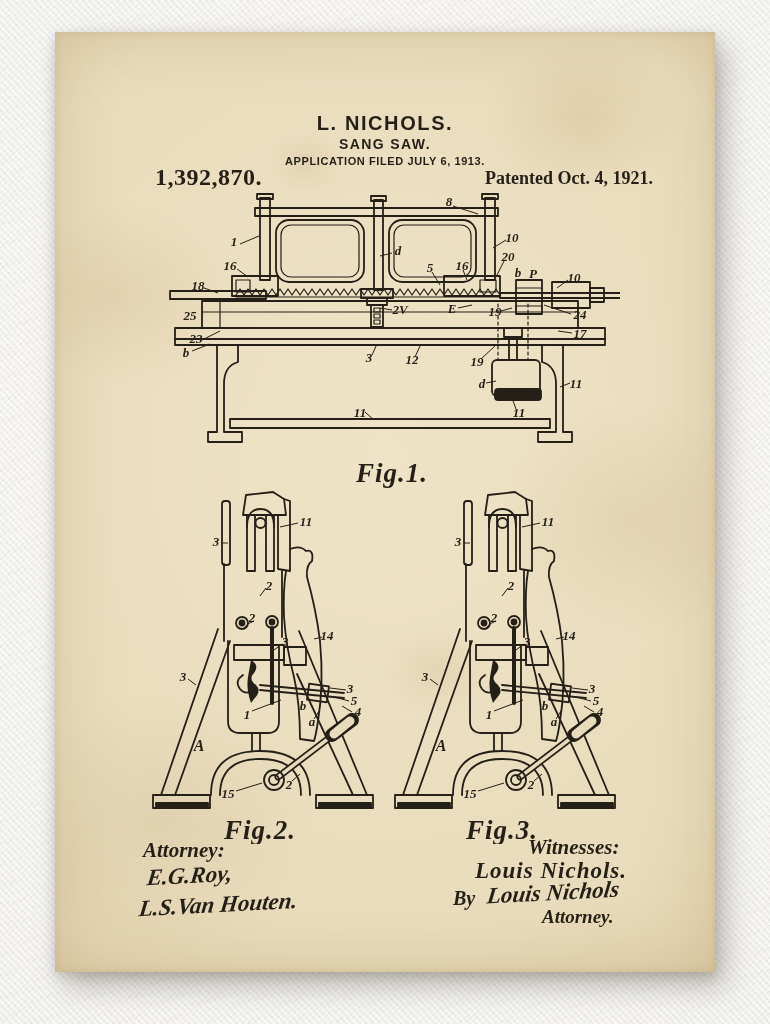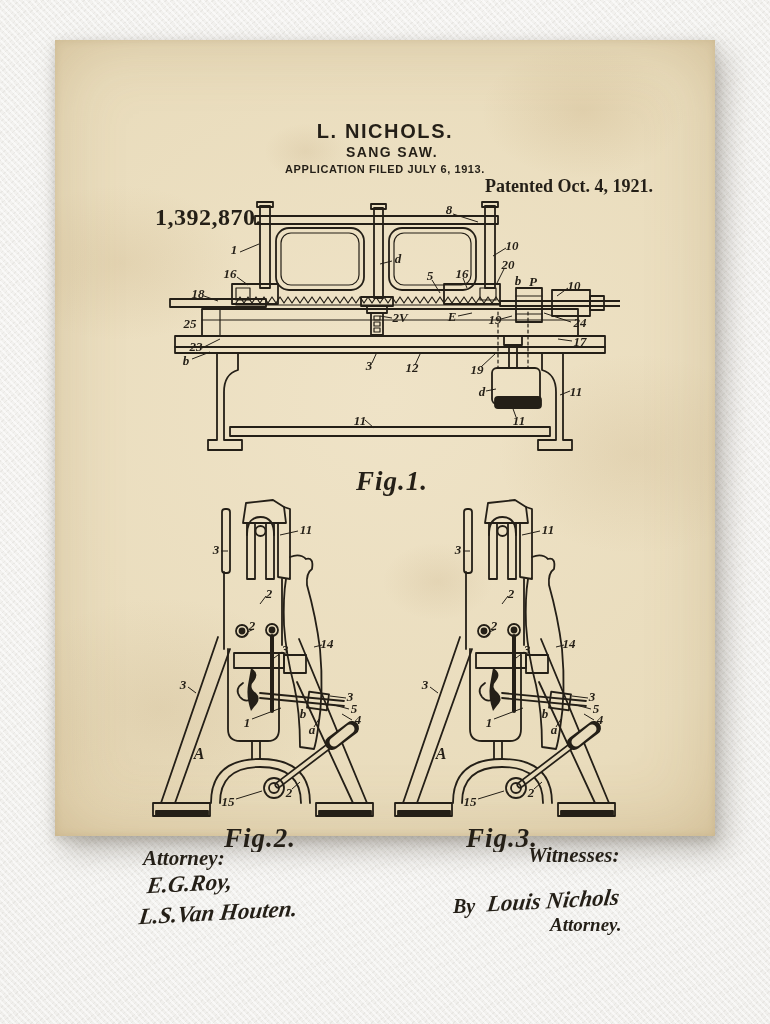--- a/index.html
+++ b/index.html
@@ -6,38 +6,38 @@
   body{
     width:770px;height:1024px;position:relative;overflow:hidden;
     background-color:#f3f2ef;
     background-image:
       repeating-linear-gradient(47deg, rgba(255,255,255,.55) 0 2px, rgba(0,0,0,0) 2px 5px),
       repeating-linear-gradient(-43deg, rgba(216,214,209,.35) 0 1px, rgba(0,0,0,0) 1px 4px),
       radial-gradient(140% 120% at 50% 40%, #f6f5f3 0%, #efeeeb 70%, #e8e7e3 100%);
     font-family:"Liberation Serif", serif;
   }
   .poster{
-    position:absolute;left:55px;top:40px;width:660px;height:796px;
+    position:absolute;left:55px;top:32px;width:660px;height:940px;
     background-color:#e9dcbc;
     background-image:
       radial-gradient(22% 12% at 80% 9%, rgba(171,134,78,.16), transparent 70%),
       radial-gradient(26% 14% at 10% 28%, rgba(168,132,76,.13), transparent 70%),
       radial-gradient(30% 18% at 88% 52%, rgba(160,124,70,.12), transparent 70%),
       radial-gradient(34% 20% at 16% 84%, rgba(150,115,64,.11), transparent 70%),
       radial-gradient(12% 7% at 58% 68%, rgba(150,112,60,.10), transparent 70%),
       radial-gradient(9% 5% at 38% 14%, rgba(150,112,60,.10), transparent 70%),
       radial-gradient(120% 95% at 50% 45%, #efe3c7 0%, #e9dcbc 55%, #ddcaa2 86%, #d2bd92 100%);
     box-shadow: 10px 14px 26px rgba(105,98,85,.40), 0 4px 10px rgba(105,98,85,.25),
       inset 0 0 70px rgba(146,114,62,.22), inset 0 0 8px rgba(146,114,62,.18);
   }
   .abs{position:absolute;}
   .ink{color:#241f17;}
   .center{width:100%;text-align:center;}
   .h-inventor{font:700 20px "Liberation Sans", sans-serif;letter-spacing:1.6px;}
-  .h-title{font:700 14px "Liberation Sans", sans-serif;letter-spacing:1.4px;padding-left:7px;}
+  .h-title{font:700 14px "Liberation Sans", sans-serif;letter-spacing:1.4px;}
   .h-app{font:700 11px "Liberation Sans", sans-serif;letter-spacing:.6px;}
   .h-num{font:700 24px "Liberation Serif", serif;letter-spacing:.5px;}
   .h-date{font:600 18px "Liberation Serif", serif;}
   svg text{fill:#241f17;}
   .lbl{font:italic 700 13px "Liberation Serif", serif;}
   .lbl-lg{font-size:16px;}
   .figcap{font:italic 700 27px "Liberation Serif", serif;letter-spacing:1px;}
   .draw{stroke:#241f17;fill:none;stroke-width:1.8;stroke-linecap:round;stroke-linejoin:round;}
   .thin{stroke-width:1.2;}
   .ldr{stroke:#241f17;fill:none;stroke-width:1;}
@@ -48,21 +48,21 @@
   .att{font:italic 700 19px "Liberation Serif", serif;}
 </style>
 </head>
 <body>
 
 <div class="poster">
 
   <div class="abs center ink h-inventor" style="top:80px;">L. NICHOLS.</div>
   <div class="abs center ink h-title" style="top:104px;">SANG SAW.</div>
   <div class="abs center ink h-app" style="top:123px;">APPLICATION FILED JULY 6, 1913.</div>
-  <div class="abs ink h-num" style="left:100px;top:132px;margin-top:32px;">1,392,870.</div>
+  <div class="abs ink h-num" style="left:100px;top:132px;">1,392,870.</div>
   <div class="abs ink h-date" style="left:430px;top:136px;">Patented Oct. 4, 1921.</div>
 
   <svg width="0" height="0" style="position:absolute">
     <defs>
       <g id="stand" class="draw">
         <rect x="5" y="306" width="57" height="13"></rect>
         <rect x="168" y="306" width="57" height="13"></rect>
         <rect x="8" y="314" width="52" height="4" fill="#241f17"></rect>
         <rect x="171" y="314" width="52" height="4" fill="#241f17"></rect>
         <line x1="70" y1="140" x2="13" y2="306"></line>
@@ -227,17 +227,18 @@
     <text class="lbl" x="80" y="309" text-anchor="middle">15</text>
     <text class="lbl" x="141" y="300" text-anchor="middle">2</text>
     <text class="figcap" x="112" y="350" text-anchor="middle">Fig.3.</text>
   </svg>
 
   <div class="abs ink sig-head" style="left:88px;top:806px;">Attorney:</div>
   <div class="abs ink" style="left:92px;top:831px;"><span class="sig-script">E.G.Roy,</span></div>
   <div class="abs ink" style="left:84px;top:860px;"><span class="sig-script">L.S.Van Houten.</span></div>
 
   <div class="abs ink sig-head" style="left:473px;top:803px;">Witnesses:</div>
+  <div class="abs ink inv-name" style="left:420px;top:826px;">Louis Nichols.</div>
   <div class="abs ink by" style="left:398px;top:855px;">By</div>
   <div class="abs ink" style="left:432px;top:848px;"><span class="sig-script">Louis Nichols</span></div>
-  <div class="abs ink att" style="left:487px;top:874px;margin-left:8px;">Attorney.</div>
+  <div class="abs ink att" style="left:487px;top:874px;">Attorney.</div>
 
 </div>
 
 </body></html>

